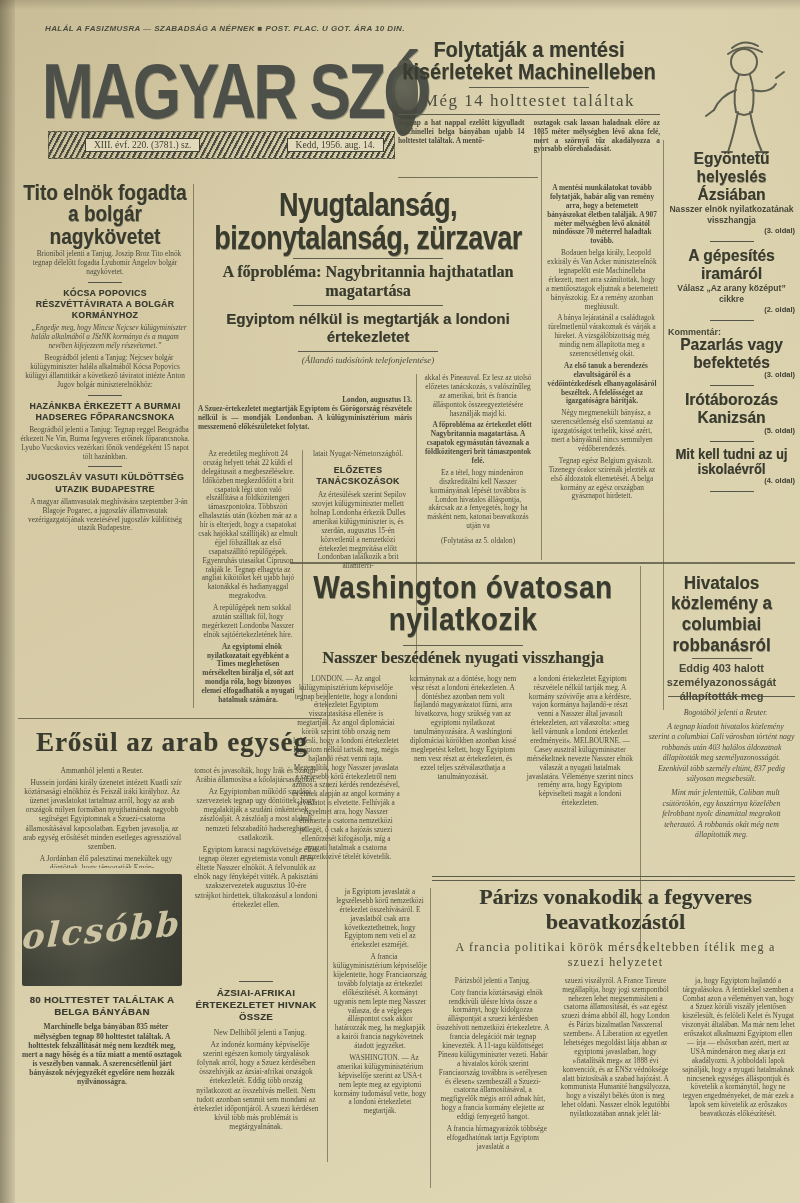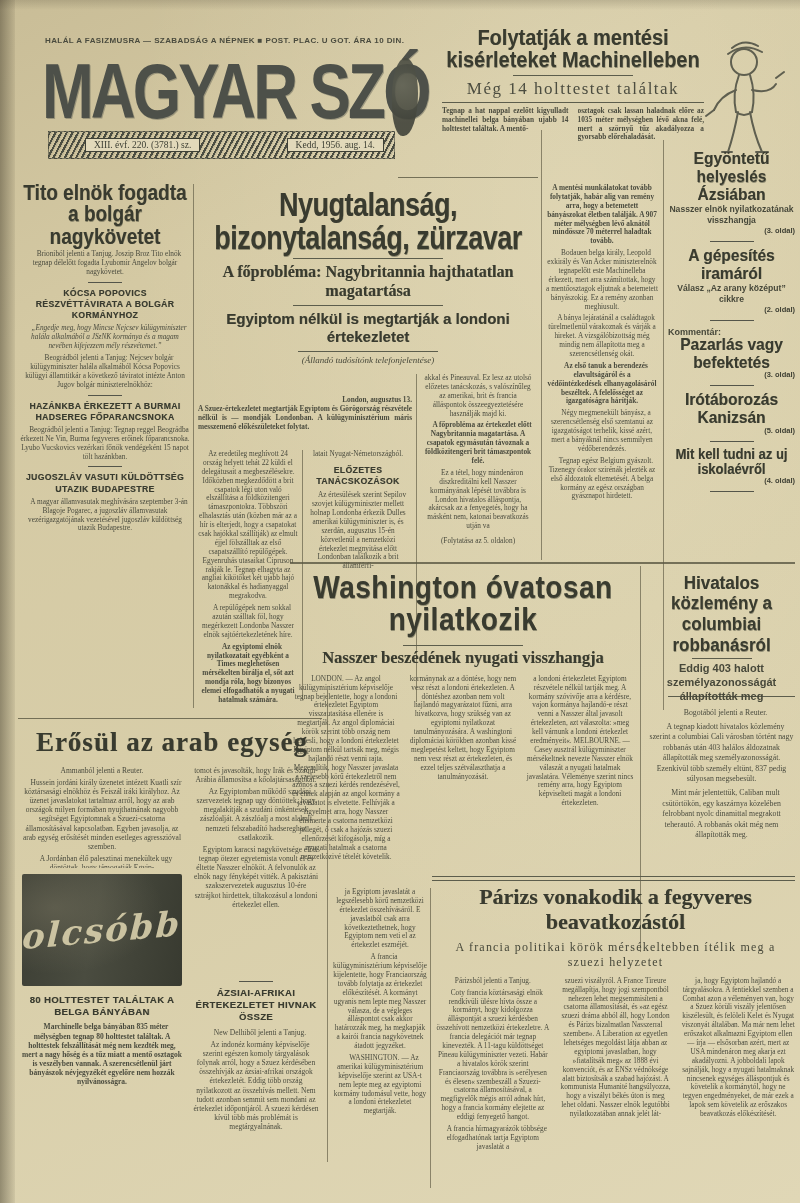--- a/index.html
+++ b/index.html
@@ -73,21 +73,21 @@
 
   svg.sketch{stroke:#4a4c40;fill:none;stroke-width:2;stroke-linecap:round;opacity:0.85;}
 </style>
 </head>
 <body>
 
 <div class="page">
   <div class="abs gutter"></div>
   <div class="abs topedge"></div>
 
-  <div class="abs topline sans" style="left:45px;top:36px;width:580px;">HALÁL A FASIZMUSRA — SZABADSÁG A NÉPNEK  ■  POST. PLAC. U GOT. ÁRA 10 DIN.</div>
+  <div class="abs topline sans" style="left:45px;top:24px;width:580px;font-style:italic;">HALÁL A FASIZMUSRA — SZABADSÁG A NÉPNEK  ■  POST. PLAC. U GOT. ÁRA 10 DIN.</div>
 
   <div class="abs" style="left:42px;top:46px;width:355px;height:118px;">
     <div class="logo">MAGYAR SZÓ</div>
   </div>
   <div class="abs band" style="left:48px;top:131px;width:345px;height:26px;">
     <span class="band-box" style="margin-left:36px;">XIII. évf. 220. (3781.) sz.</span>
     <span class="band-box" style="margin-left:auto;margin-right:10px;">Kedd, 1956. aug. 14.</span>
   </div>
   <div class="abs blob" style="left:392px;top:58px;width:26px;height:78px;"></div>
 
@@ -95,21 +95,21 @@
     <circle cx="52" cy="28" r="13"></circle>
     <path d="M36 20 Q52 8 70 18 M40 14 Q52 4 66 12"></path>
     <path d="M47 41 Q40 60 44 78 M58 41 Q64 60 60 78"></path>
     <path d="M44 78 Q52 84 60 78"></path>
     <path d="M44 56 Q28 62 22 76 M60 56 Q78 60 84 50"></path>
     <path d="M46 78 Q42 100 36 118 M58 78 Q62 100 70 118"></path>
     <path d="M30 118 L40 118 M64 118 L76 118"></path>
     <path d="M84 44 L92 38 M22 76 L14 82"></path>
   </svg>
 
-  <div class="abs" style="left:398px;top:26px;width:262px;margin-left:44px;">
+  <div class="abs" style="left:398px;top:38px;width:262px;">
     <div class="h-top sans hl ctr">Folytatják a mentési kisérleteket Machinelleben</div>
     <hr class="rule" style="width:120px;margin-top:8px;">
     <div class="h-sub-outline ctr" style="border-bottom:1px solid #5c5d4c;padding-bottom:3px;">Még 14 holttestet találtak</div>
     <div class="cols" style="margin-top:4px;height:50px;overflow:hidden;">
       <div class="col body-t bold">Tegnap a hat nappal ezelőtt kigyulladt machinellei belga bányában ujabb 14 holttestet találtak. A mentő-</div>
       <div class="col body-t bold">osztagok csak lassan haladnak előre az 1035 méter mélységben lévő akna felé, mert a szörnyű tűz akadályozza a gyorsabb előrehaladását.</div>
     </div>
   </div>
   <div class="abs hrule" style="left:398px;top:177px;width:140px;"></div>
 
@@ -232,21 +232,21 @@
       <div class="col body-t">
         <p class="nofi">a londoni értekezletet Egyiptom részvétele nélkül tartják meg. A kormány szóvivője arra a kérdésre, vajon kormánya hajlandó-e részt venni a Nasszer által javasolt értekezleten, azt válaszolta: »meg kell várnunk a londoni értekezlet eredményeit«. MELBOURNE. — Casey ausztrál külügyminiszter mérsékeltnek nevezte Nasszer elnök válaszát a nyugati hatalmak javaslatára. Véleménye szerint nincs remény arra, hogy Egyiptom képviselteti magát a londoni értekezleten.</p>
       </div>
     </div>
   </div>
 
   <div class="abs" style="left:648px;top:572px;width:147px;height:380px;overflow:hidden;">
     <div class="h-box sans hl ctr">Hivatalos közlemény a columbiai robbanásról</div>
     <hr class="rule" style="width:60px;margin-top:10px;">
     <div class="sb-sub sans" style="font-size:11px;">Eddig 403 halott személyazonosságát állapították meg</div>
-    <div class="body-t" style="font-size:7.8px;line-height:1.35;margin-top:5px;">
+    <div class="body-t" style="font-size:7.8px;line-height:1.35;margin-top:5px;font-style:italic;">
       <p>Bogotából jelenti a Reuter.</p>
       <p>A tegnap kiadott hivatalos közlemény szerint a columbiai Cali városban történt nagy robbanás után 403 halálos áldozatnak állapították meg személyazonosságát. Ezenkívül több személy eltünt, 837 pedig súlyosan megsebesült.</p>
       <p>Mint már jelentettük, Caliban mult csütörtökön, egy kaszárnya közelében felrobbant nyolc dinamittal megrakott teherautó. A robbanás okát még nem állapították meg.</p>
     </div>
   </div>
 
   <div class="abs hrule" style="left:18px;top:718px;width:304px;"></div>
   <div class="abs vrule" style="left:327px;top:690px;height:472px;"></div>
 
   <div class="abs" style="left:22px;top:728px;width:300px;">

